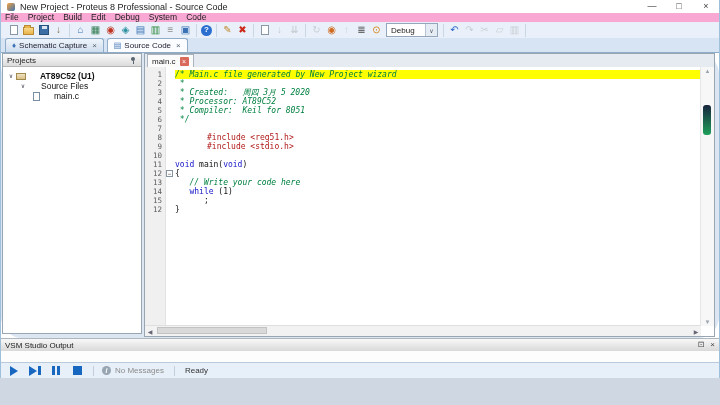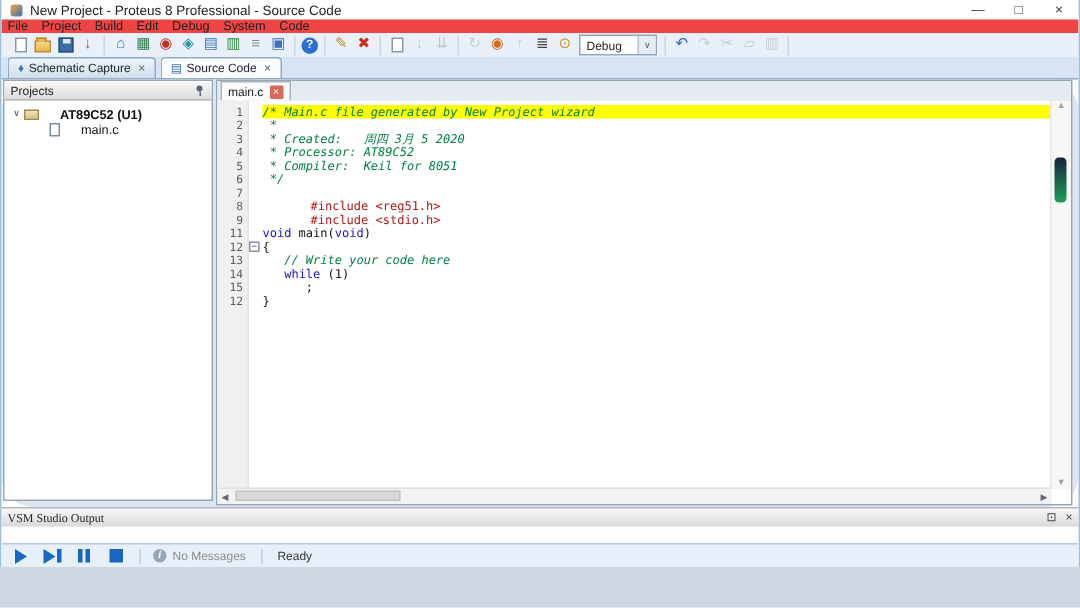--- a/index.html
+++ b/index.html
@@ -7,21 +7,21 @@
        font-family:"Liberation Sans",sans-serif;border-left:1px solid #9fc0da;border-right:1px solid #9fc0da;box-sizing:border-box;}
 
   
   .titlebar{position:absolute;top:0;left:0;right:0;height:13px;background:#fff;display:flex;align-items:center;padding:0 6px;}
   .app-icon{width:8px;height:8px;border-radius:2px;background:linear-gradient(135deg,#f6a23c,#3a72b5);margin-right:5px;flex:none;}
   .title-text{font-size:9px;color:#222;white-space:nowrap;}
   .winbtns{position:absolute;right:8px;top:1px;display:flex;gap:17px;}
   .winbtn{font-size:9px;color:#444;width:10px;text-align:center;line-height:11px;cursor:default;}
 
   
-  .menubar{position:absolute;top:13px;left:0;right:0;height:9px;background:#ef4444;display:flex;align-items:center;padding-left:4px;}
+  .menubar{position:absolute;top:13px;left:0;right:0;height:9px;background:#f9a8d4;display:flex;align-items:center;padding-left:4px;}
   .menu-item{font-size:8.5px;color:#222;margin-right:9px;line-height:9px;}
 
   
   .toolbar{position:absolute;top:22px;left:0;right:0;height:16px;background:#e9f0f9;border-bottom:1px solid #cdd9e6;display:flex;align-items:center;padding-left:2px;}
   .tbgroup{display:flex;align-items:center;height:13px;padding:0 3px;border-right:1px solid #c9d6e4;}
   .tbicon{width:13px;height:12px;display:flex;align-items:center;justify-content:center;font-size:10px;line-height:12px;margin:0 1px;}
   .tbicon.dim{opacity:.38;}
   .tbicon.round{width:11px;height:11px;border-radius:50%;font-size:8px;font-weight:bold;}
   .icon-page{width:8px;height:10px;background:#fff;border:1px solid #8a97a5;box-sizing:border-box;}
   .icon-folder{width:11px;height:8px;background:linear-gradient(#f7d98a,#e8b44c);border:1px solid #bb8a33;box-sizing:border-box;position:relative;margin-top:2px;}
@@ -77,21 +77,21 @@
   .hs-arrow{width:10px;font-size:6px;color:#667;text-align:center;flex:none;}
   .hs-track{flex:1;position:relative;height:100%;}
   .hs-thumb{position:absolute;left:2px;top:1px;width:110px;height:7px;background:#d9d9d9;border:1px solid #c3c3c3;box-sizing:border-box;}
   .vscroll{position:absolute;top:13px;right:0;bottom:10px;width:13px;background:#f7f7f7;border-left:1px solid #e6e6e6;}
   .vs-arrow{position:absolute;left:0;width:100%;text-align:center;font-size:6px;color:#99a3ad;}
   .vs-up{top:1px;} .vs-down{bottom:1px;}
   .vs-thumb{position:absolute;left:2px;top:38px;width:8px;height:30px;border-radius:3px;background:linear-gradient(#16233c,#1fa05a);}
 
   
   .vsm-header{position:absolute;top:338px;left:0;right:0;height:12px;background:linear-gradient(#f8f8f8,#d9d9d9);border-top:1px solid #aeb6be;border-bottom:1px solid #b9bfc6;display:flex;align-items:center;padding:0 4px;}
-  .vsm-title{font-size:8px;color:#222;flex:1;font-family:Liberation Serif, serif;}
+  .vsm-title{font-size:8px;color:#222;flex:1;}
   .vsm-btn{font-size:8px;color:#444;margin-left:6px;line-height:10px;}
   .output-body{position:absolute;top:351px;left:0;right:0;height:39px;background:#fdfdfd;border-bottom:1px solid #e4e9ef;}
   .watermark{position:absolute;right:6px;bottom:1px;background:#fff;border:1px solid #ececec;color:#cbcbcb;font-size:17px;line-height:22px;padding:1px 8px;letter-spacing:1px;font-family:Liberation Sans, sans-serif;}
 
   
   .statusbar{position:absolute;bottom:0;left:0;right:0;height:15px;background:#e7f0f9;border-top:1px solid #b9cadc;display:flex;align-items:center;padding-left:9px;}
   .sb-btn{margin-right:11px;display:flex;align-items:center;}
   .sh-play{width:0;height:0;border-left:8px solid #1767c0;border-top:5px solid transparent;border-bottom:5px solid transparent;}
   .sh-bar{width:3px;height:9px;background:#1767c0;margin-left:1px;}
   .sh-bar2{width:3px;height:9px;background:#1767c0;margin-right:2px;}
@@ -202,20 +202,24 @@
       <div class="panel-header">
         <span class="panel-title">Projects</span>
         <span class="pin"></span>
       </div>
       <div class="tree">
           <div class="tree-row" style="padding-left: 4px;">
             <span class="chev">∨</span>
             <span class="t-folder"></span>
             <span class="lbl bold">AT89C52 (U1)</span>
           </div>
+          <div class="tree-row" style="padding-left: 16px;">
+            <span class="chev">∨</span>
+            <span class="lbl">Source Files</span>
+          </div>
           <div class="tree-row" style="padding-left: 28px;">
             <span class="t-file"></span>
             <span class="lbl">main.c</span>
           </div>
         </div>
     </div>
 
     <div class="editor">
       <div class="editor-tabbar">
         <div class="editor-tab">
@@ -262,20 +266,25 @@
           </div>
           <div class="code-row">
             <span class="ln">8</span>
             <span class="fold"></span>
             <span class="code-text"><span class="sg-inc">#include &lt;reg51.h&gt;</span></span>
           </div>
           <div class="code-row">
             <span class="ln">9</span>
             <span class="fold"></span>
             <span class="code-text"><span class="sg-inc">#include &lt;stdio.h&gt;</span></span>
+          </div>
+          <div class="code-row">
+            <span class="ln">10</span>
+            <span class="fold"></span>
+            <span class="code-text"></span>
           </div>
           <div class="code-row">
             <span class="ln">11</span>
             <span class="fold"></span>
             <span class="code-text"><span class="sg-kw">void</span><span class="sg-pl"> main(</span><span class="sg-kw">void</span><span class="sg-pl">)</span></span>
           </div>
           <div class="code-row">
             <span class="ln">12</span>
             <span class="fold">
               <span class="fold-box">−</span>

